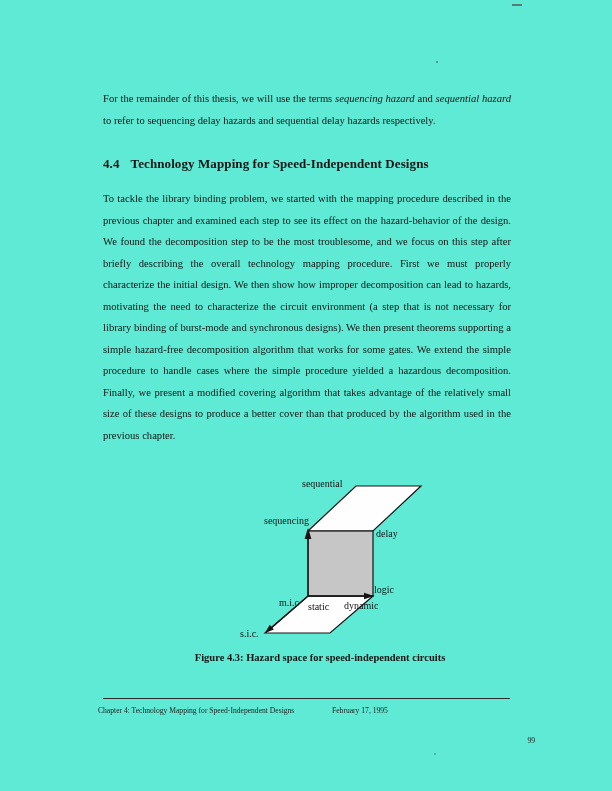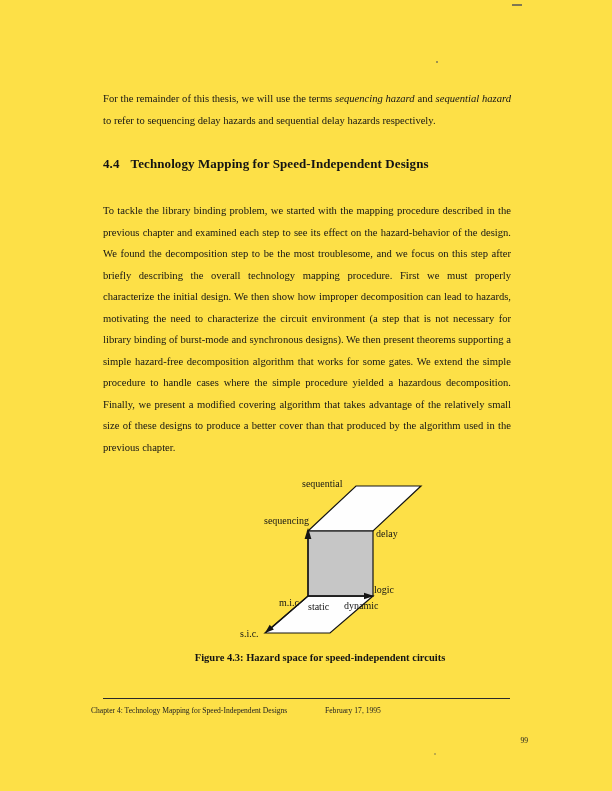--- a/index.html
+++ b/index.html
@@ -1,42 +1,42 @@
 <!DOCTYPE html>
 <html><head>
 <meta charset="utf-8">
 <style>
   * { margin: 0; padding: 0; box-sizing: border-box; }
   html, body { background: #ffffff; }
   .page {
     position: relative;
     width: 612px;
     height: 791px;
-    background: #fde047;
+    background: #5eead4;
     font-family: "Liberation Serif", serif;
     color: #141414;
     overflow: hidden;
   }
   .intro {
     position: absolute;
     left: 103px; top: 88px; width: 408px;
     font-size: 10.6px; line-height: 22px;
     text-align: justify;
   }
   .intro em { font-style: italic; }
   .section-heading {
     position: absolute;
     left: 103px; top: 156px;
     font-size: 13px; font-weight: bold;
     white-space: nowrap; letter-spacing: 0.1px;
   }
   .sec-num { margin-right: 11px; }
   .body-par {
     position: absolute;
-    left: 103px; top: 200px; width: 408px;
+    left: 103px; top: 188px; width: 408px;
     font-size: 10.6px; line-height: 21.5px;
     text-align: justify;
   }
   .hazard-figure {
     position: absolute; left: 188px; top: 470px;
     width: 290px; height: 178px;
   }
   .hazard-figure svg { display: block; }
   .fig-label {
     font-family: "Liberation Serif", serif;
@@ -49,21 +49,21 @@
     font-size: 10.5px; font-weight: bold;
     text-align: center;
   }
   .footer-rule {
     position: absolute;
     left: 103px; top: 698px; width: 407px; height: 1px;
     background: #2a2a2a;
   }
   .footer {
     position: absolute;
-    left: 91px; top: 706px; width: 437px; height: 12px;
+    left: 98px; top: 706px; width: 437px; height: 12px;
     font-size: 7.6px; color: #222;
   }
   .footer-left   { position: absolute; left: 0; top: 0; white-space: nowrap; }
   .footer-center { position: absolute; left: 234px; top: 0; white-space: nowrap; }
   .footer-page   { position: absolute; right: 0; top: 0; margin-top: 30px; }
   .artifact { position: absolute; background: #555; opacity: 0.75; }
   .artifact-dash  { left: 512px; top: 4px; width: 10px; height: 1.5px; }
   .artifact-dot-1 { left: 436px; top: 61px; width: 2px; height: 2px; border-radius: 50%; }
   .artifact-dot-2 { left: 434px; top: 753px; width: 2px; height: 2px; border-radius: 50%; opacity: 0.5; }
 </style>

